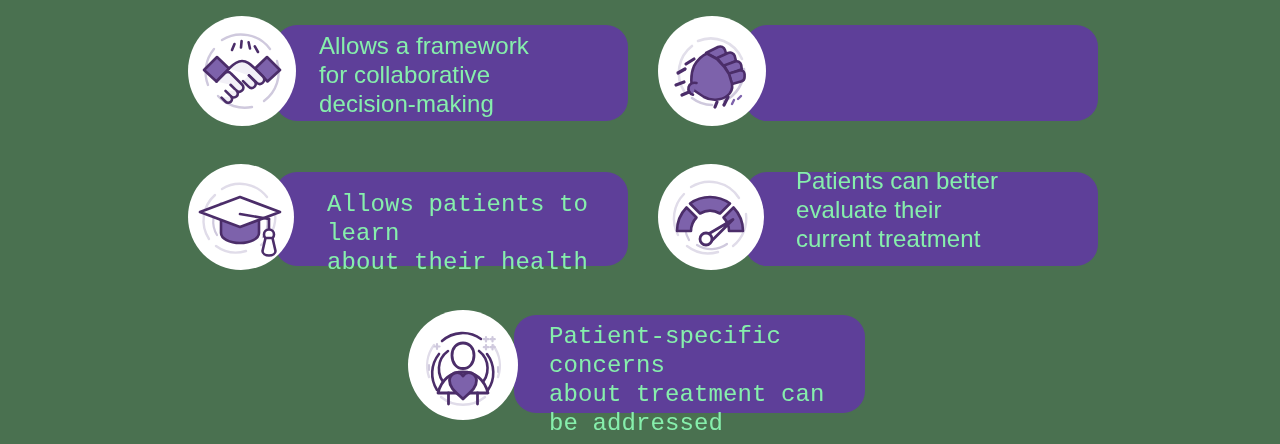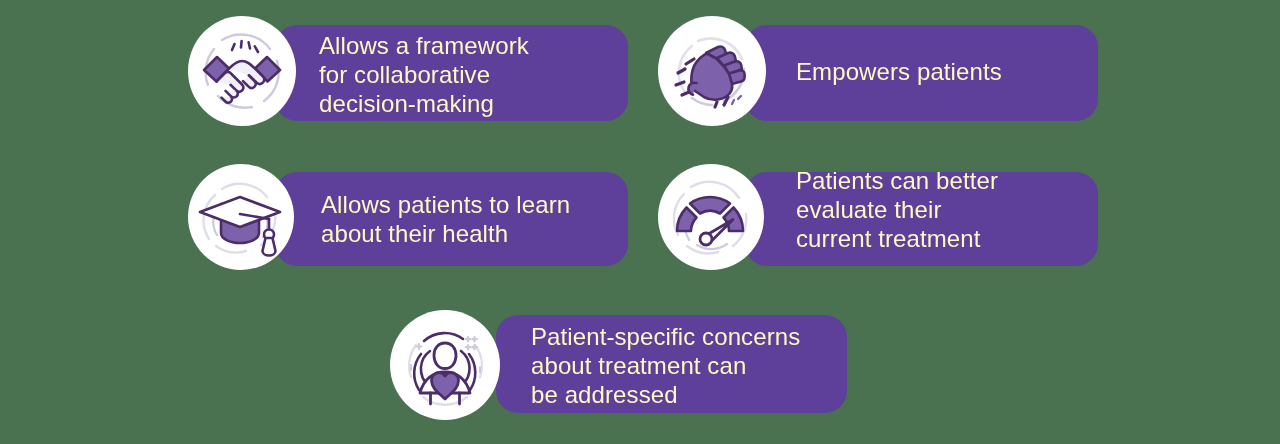--- a/index.html
+++ b/index.html
@@ -40,21 +40,21 @@
     align-items: center;
     justify-content: center;
     z-index: 3;
   }
   .icon-badge svg {
     display: block;
   }
   .card-label {
     position: absolute;
     z-index: 2;
-    color: #fef9c3;
+    color: #86efac;
     font-size: 24px;
     line-height: 29px;
     letter-spacing: 0.1px;
     white-space: pre-line;
     font-weight: 400;
   }
 
   
   #card-0 { left: 188px; top: 16px; width: 440px; height: 110px; }
   #card-0 .card-body { left: 87px; top: 9px; bottom: 5px; right: 0; }
@@ -63,29 +63,29 @@
 
   #card-1 { left: 658px; top: 16px; width: 440px; height: 110px; }
   #card-1 .card-body { left: 87px; top: 9px; bottom: 5px; right: 0; }
   #card-1 .icon-badge { left: 0px; top: 0px; width: 108px; height: 110px; }
   #card-1 .card-label { left: 138px; top: 41px; width: 290px; }
 
   
   #card-2 { left: 188px; top: 164px; width: 440px; height: 106px; }
   #card-2 .card-body { left: 87px; top: 8px; bottom: 4px; right: 0; }
   #card-2 .icon-badge { left: 0px; top: 0px; width: 106px; height: 106px; }
-  #card-2 .card-label { left: 133px; top: 26px; width: 295px; }
+  #card-2 .card-label { left: 139px; top: 26px; width: 295px; font-family: Liberation Mono, monospace; }
 
   #card-3 { left: 658px; top: 164px; width: 440px; height: 106px; }
   #card-3 .card-body { left: 87px; top: 8px; bottom: 4px; right: 0; }
   #card-3 .icon-badge { left: 0px; top: 0px; width: 106px; height: 106px; }
   #card-3 .card-label { left: 138px; top: 2px; width: 295px; }
 
   
-  #card-4 { left: 390px; top: 306px; width: 457px; height: 116px; }
+  #card-4 { left: 408px; top: 306px; width: 457px; height: 116px; font-family: Liberation Mono, monospace; }
   #card-4 .card-body { left: 106px; top: 9px; bottom: 9px; right: 0; }
   #card-4 .icon-badge { left: 0px; top: 4px; width: 110px; height: 110px; }
   #card-4 .card-label { left: 141px; top: 16px; width: 310px; }
 </style>
 </head>
 <body>
 
 <div class="board">
 
   <div class="card" id="card-0">
@@ -147,21 +147,20 @@
           <path d="M20 74 l7 -3"></path>
           <path d="M62 84 l4 -8"></path>
           <path d="M53 86 l2 -5"></path>
         </g>
         <g stroke="#7d62ab" stroke-width="2.4" stroke-linecap="round">
           <path d="M70 83 l2 -4"></path>
           <path d="M76 78 l3 -3"></path>
         </g>
       </svg>
     </div>
-    <div class="card-label">Empowers patients</div>
   </div>
 
   <div class="card" id="card-2">
     <div class="card-body"></div>
     <div class="icon-badge">
       <svg width="100" height="100" viewBox="0 0 100 100">
         <g fill="none" stroke="#e0dce9" stroke-width="2.4" stroke-linecap="round">
           <path d="M18 72 A34 34 0 0 1 24 28"></path>
           <path d="M31 22 A34 34 0 0 1 76 30"></path>
           <path d="M84 46 A34 34 0 0 1 70 78"></path>

